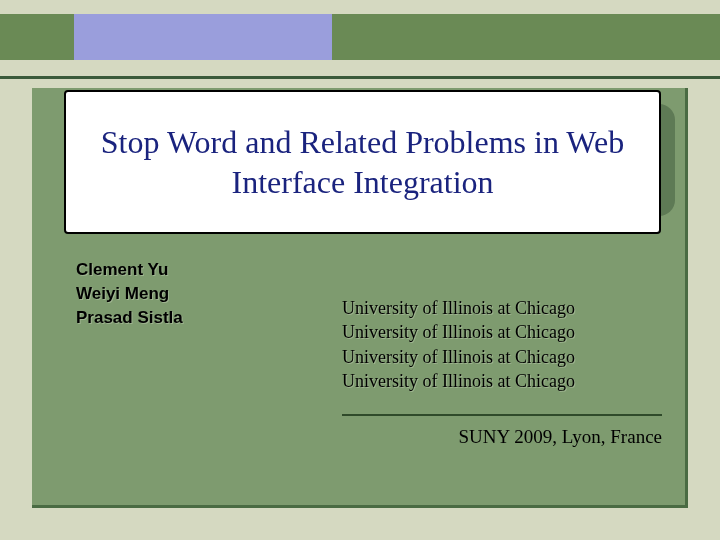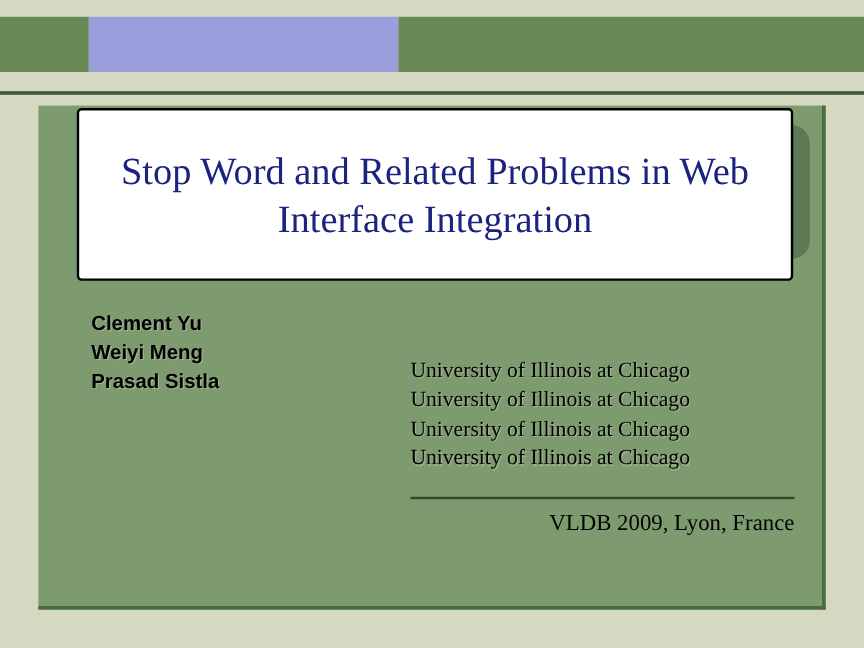--- a/index.html
+++ b/index.html
@@ -124,15 +124,15 @@
   </div>
 
   <div class="affils">
     <div>University of Illinois at Chicago</div>
     <div>University of Illinois at Chicago</div>
     <div>University of Illinois at Chicago</div>
     <div>University of Illinois at Chicago</div>
   </div>
 
   <div class="venue-rule"></div>
-  <div class="venue">VLDB 2009, Lyon, France</div>
+  <div class="venue">SUNY 2009, Lyon, France</div>
 
 </div>
 
 </body></html>

